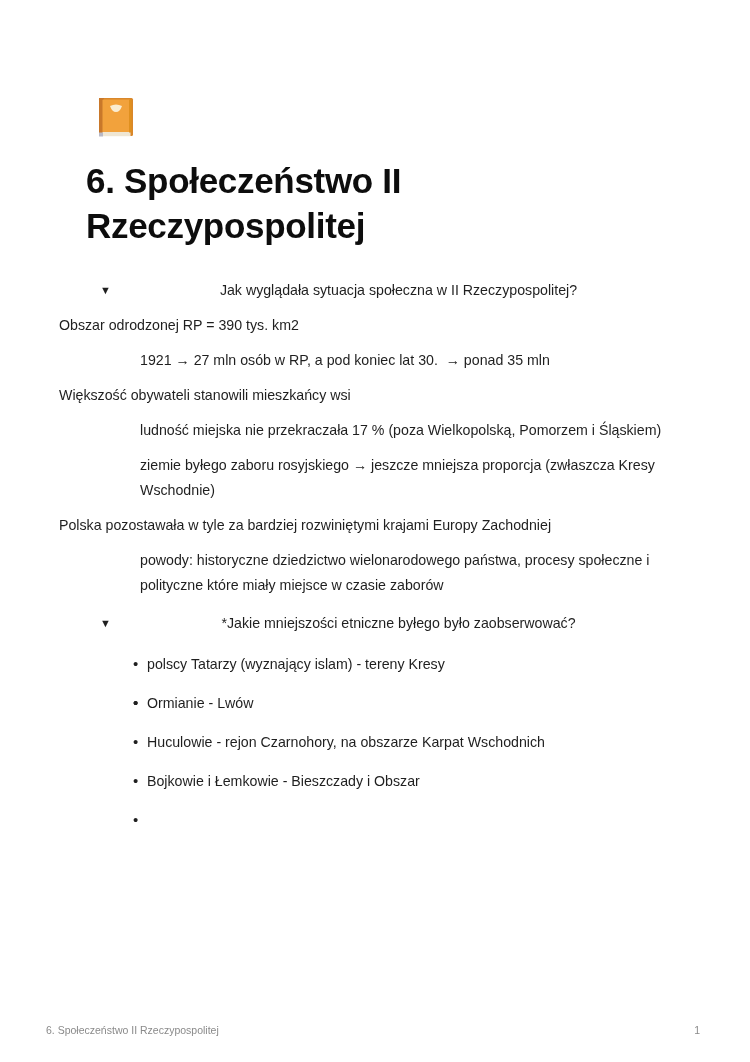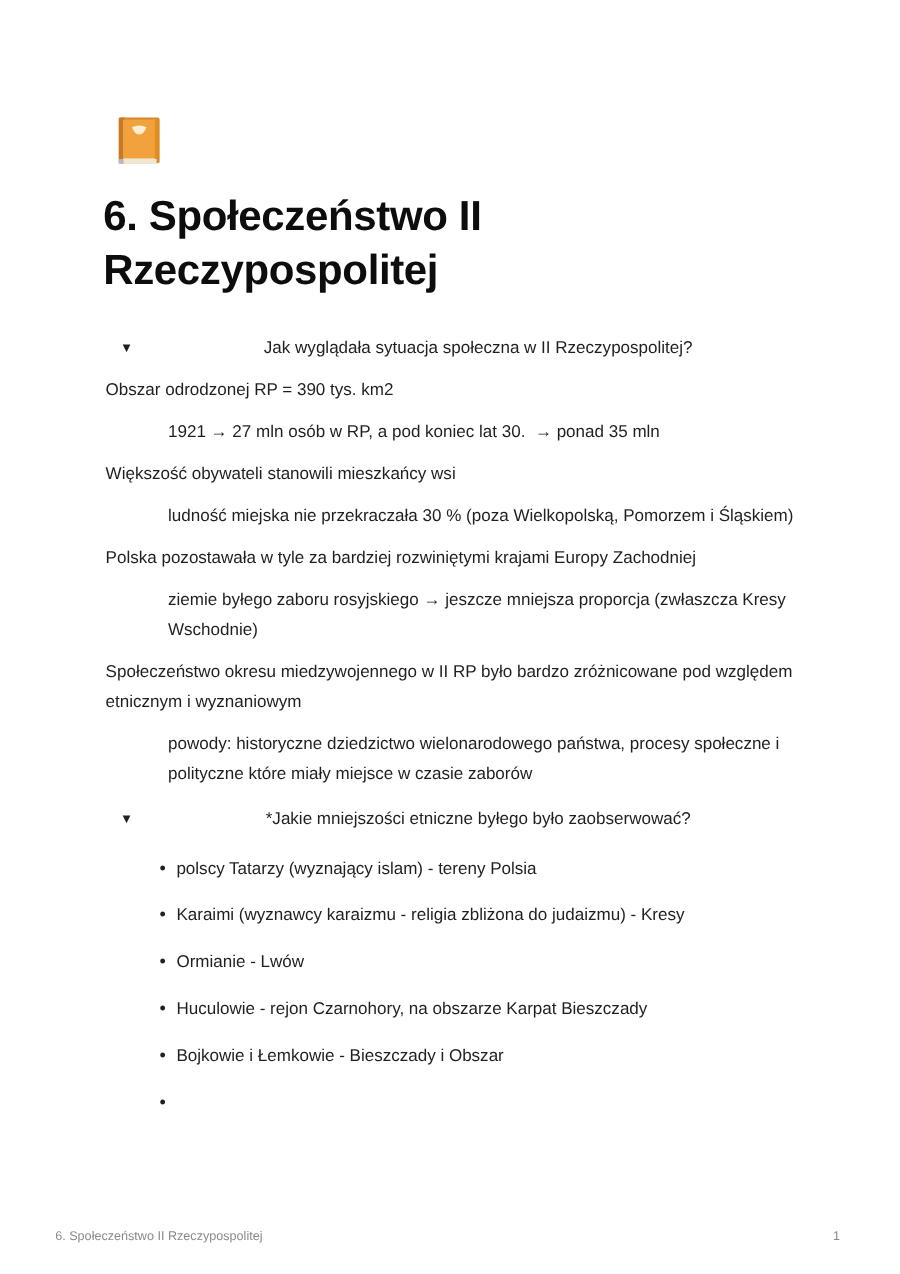--- a/index.html
+++ b/index.html
@@ -60,21 +60,21 @@
     color: #1f1f1f;
   }
 
   .node .txt {
     display: block;
     white-space: pre-wrap;
   }
 
   
   .lvl-0 { padding-left: 100px; padding-right: 70px; margin-bottom: 10px; }
-  .lvl-1 { padding-left: 88px; padding-right: 78px; margin-bottom: 10px; }
+  .lvl-1 { padding-left: 59px; padding-right: 78px; margin-bottom: 10px; }
   .lvl-2 { padding-left: 140px; padding-right: 72px; margin-bottom: 10px; }
   .lvl-b { padding-left: 147px; padding-right: 70px; margin-bottom: 14px; }
 
   .tri {
     position: absolute;
     left: 100px;
     top: 0;
     width: 14px;
     font-size: 11px;
     line-height: 25px;
@@ -151,68 +151,64 @@
 
     <div class="node lvl-2">
       <span class="txt">1921 → 27 mln osób w RP, a pod koniec lat 30.  → ponad 35 mln</span>
     </div>
 
     <div class="node lvl-1">
       <span class="txt">Większość obywateli stanowili mieszkańcy wsi</span>
     </div>
 
     <div class="node lvl-2">
-      <span class="txt">ludność miejska nie przekraczała 30 % (poza Wielkopolską, Pomorzem i Śląskiem)</span>
+      <span class="txt">ludność miejska nie przekraczała 17 % (poza Wielkopolską, Pomorzem i Śląskiem)</span>
+    </div>
+
+    <div class="node lvl-2">
+      <span class="txt">ziemie byłego zaboru rosyjskiego → jeszcze mniejsza proporcja (zwłaszcza Kresy Wschodnie)</span>
     </div>
 
     <div class="node lvl-1">
       <span class="txt">Polska pozostawała w tyle za bardziej rozwiniętymi krajami Europy Zachodniej</span>
     </div>
 
-    <div class="node lvl-2">
-      <span class="txt">ziemie byłego zaboru rosyjskiego → jeszcze mniejsza proporcja (zwłaszcza Kresy Wschodnie)</span>
-    </div>
-
-
-
-    <div class="node lvl-1">
-      <span class="txt">Społeczeństwo okresu miedzywojennego w II RP było bardzo zróżnicowane pod względem etnicznym i wyznaniowym</span>
-    </div>
+
+
 
     <div class="node lvl-2">
       <span class="txt">powody: historyczne dziedzictwo wielonarodowego państwa, procesy społeczne i polityczne które miały miejsce w czasie zaborów</span>
     </div>
 
     <div class="gap-sm"></div>
 
     <div class="node lvl-0">
       <span class="tri">▼</span>
       <span class="txt">*Jakie mniejszości etniczne byłego było zaobserwować?</span>
     </div>
 
     <div class="gap-md"></div>
 
     <div class="node lvl-b">
       <span class="dot">•</span>
-      <span class="txt">polscy Tatarzy (wyznający islam) - tereny Polsia</span>
-    </div>
-
-    <div class="node lvl-b">
-      <span class="dot">•</span>
-      <span class="txt">Karaimi (wyznawcy karaizmu - religia zbliżona do judaizmu) - Kresy</span>
+      <span class="txt">polscy Tatarzy (wyznający islam) - tereny Kresy</span>
+    </div>
+
+    <div class="node lvl-b">
+      <span class="dot">•</span>
     </div>
 
     <div class="node lvl-b">
       <span class="dot">•</span>
       <span class="txt">Ormianie - Lwów</span>
     </div>
 
     <div class="node lvl-b">
       <span class="dot">•</span>
-      <span class="txt">Huculowie - rejon Czarnohory, na obszarze Karpat Bieszczady</span>
+      <span class="txt">Huculowie - rejon Czarnohory, na obszarze Karpat Wschodnich</span>
     </div>
 
     <div class="node lvl-b">
       <span class="dot">•</span>
       <span class="txt">Bojkowie i Łemkowie - Bieszczady i Obszar</span>
     </div>
 
     <div class="node lvl-b">
       <span class="dot">•</span>
     </div>

